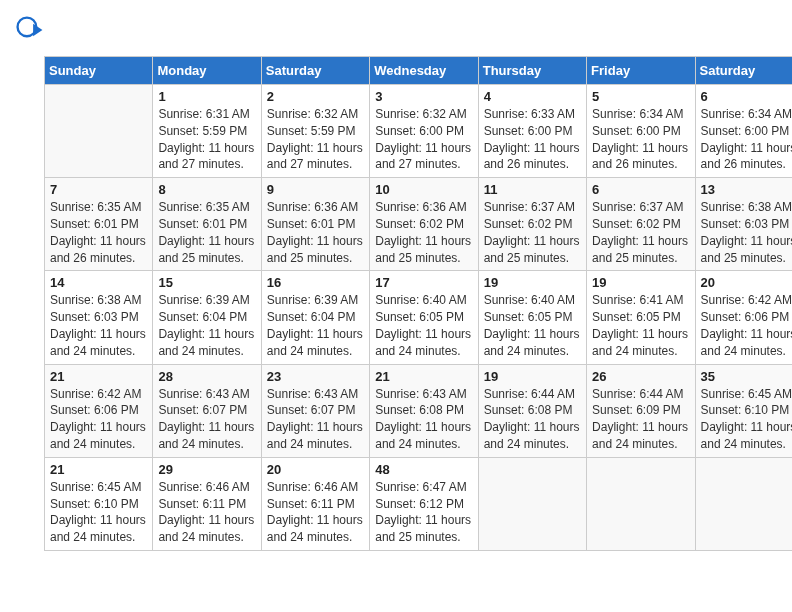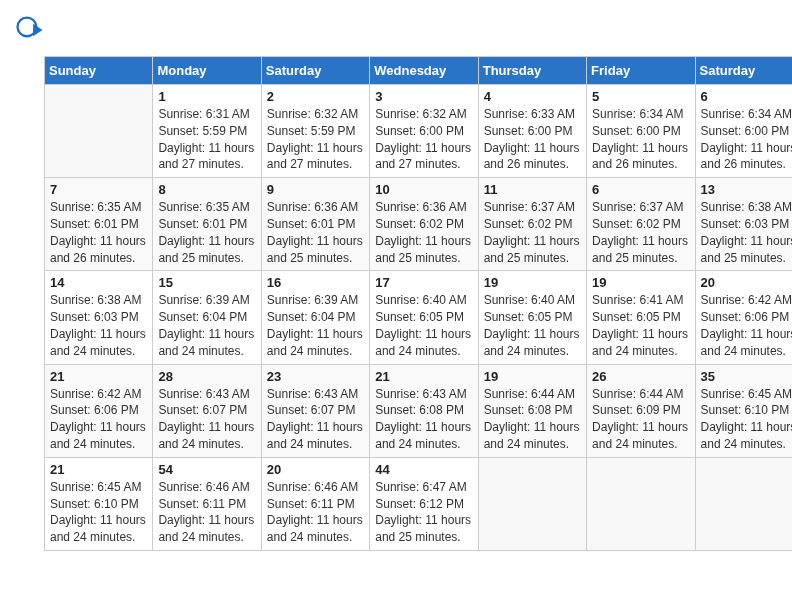--- a/index.html
+++ b/index.html
@@ -236,29 +236,29 @@
         <div class="day-number">35</div>
         <div class="day-detail">Sunrise: 6:45 AM<br>Sunset: 6:10 PM<br>Daylight: 11 hours<br>and 24 minutes.</div>
       </td>
       </tr>
       <tr>
         <td>
         <div class="day-number">21</div>
         <div class="day-detail">Sunrise: 6:45 AM<br>Sunset: 6:10 PM<br>Daylight: 11 hours<br>and 24 minutes.</div>
       </td>
         <td>
-        <div class="day-number">54</div>
+        <div class="day-number">29</div>
         <div class="day-detail">Sunrise: 6:46 AM<br>Sunset: 6:11 PM<br>Daylight: 11 hours<br>and 24 minutes.</div>
       </td>
         <td>
         <div class="day-number">20</div>
         <div class="day-detail">Sunrise: 6:46 AM<br>Sunset: 6:11 PM<br>Daylight: 11 hours<br>and 24 minutes.</div>
       </td>
         <td>
-        <div class="day-number">44</div>
+        <div class="day-number">48</div>
         <div class="day-detail">Sunrise: 6:47 AM<br>Sunset: 6:12 PM<br>Daylight: 11 hours<br>and 25 minutes.</div>
       </td>
         <td class="empty"></td>
         <td class="empty"></td>
         <td class="empty"></td>
       </tr>
     </tbody>
 </table>
 
 </body></html>

